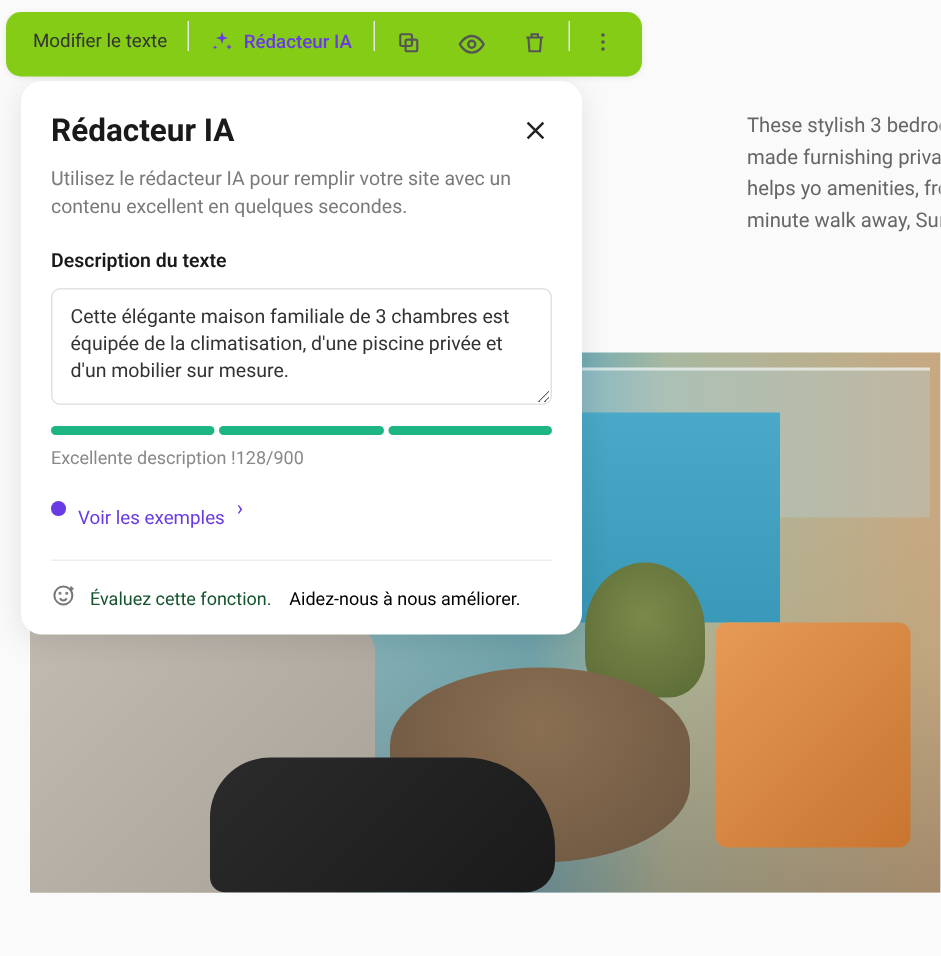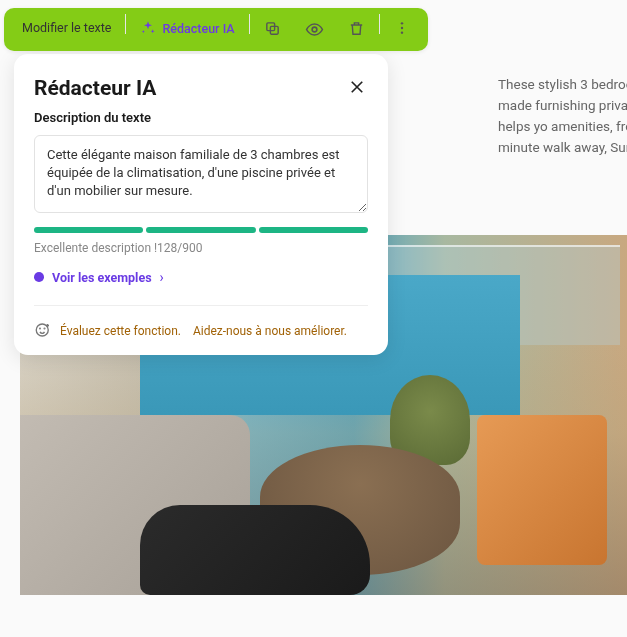--- a/index.html
+++ b/index.html
@@ -140,21 +140,22 @@
     }
     .bulb {
       width: 10px;
       height: 10px;
       background: #6a3be4;
       border-radius: 50% 50% 48% 48%;
     }
     .examples-text {
       font-size: 12.5px;
       color: #6a3be4;
-      font-weight: 700;
+      font-weight: 400;
+      margin-top: 12px;
     }
     .chevron-right {
       color: #6a3be4;
       font-size: 14px;
     }
     .create-btn {
       margin-top: 16px;
       width: 100%;
       background: #6a3be4;
       color: white;
@@ -177,25 +178,25 @@
       padding-top: 14px;
       border-top: 1px solid #eee;
     }
     .smiley {
       width: 18px;
       height: 18px;
       color: #777;
     }
     .eval-link {
       font-size: 12px;
-      color: #a16207;
+      color: #14532d;
     }
     .eval-text {
       font-size: 12px;
-      color: #a16207;
+      color: #000000;
     }
     .bg-text {
       position: absolute;
       top: 74px;
       left: 498px;
       font-size: 13.5px;
       color: #666;
       line-height: 1.55;
       width: 200px;
     }
@@ -329,20 +330,21 @@
 
 <div class="panel">
   <div class="panel-header">
     <div class="panel-title">Rédacteur IA</div>
     <div class="close-btn">
       <svg width="18" height="18" viewBox="0 0 24 24" fill="none" stroke="currentColor" stroke-width="2.2">
           <path d="M5 5l14 14M19 5L5 19"></path>
         </svg>
     </div>
   </div>
+  <div class="panel-subtitle">Utilisez le rédacteur IA pour remplir votre site avec un contenu excellent en quelques secondes.</div>
   <div class="field-label">Description du texte</div>
   <textarea class="textarea" style="">Cette élégante maison familiale de 3 chambres est équipée de la climatisation, d'une piscine privée et d'un mobilier sur mesure.</textarea>
   <div class="progress-row">
     <div class="progress-seg"></div>
     <div class="progress-seg"></div>
     <div class="progress-seg"></div>
   </div>
   <div class="desc-row">
     <span>Excellente description !</span>
     <span>128/900</span>

